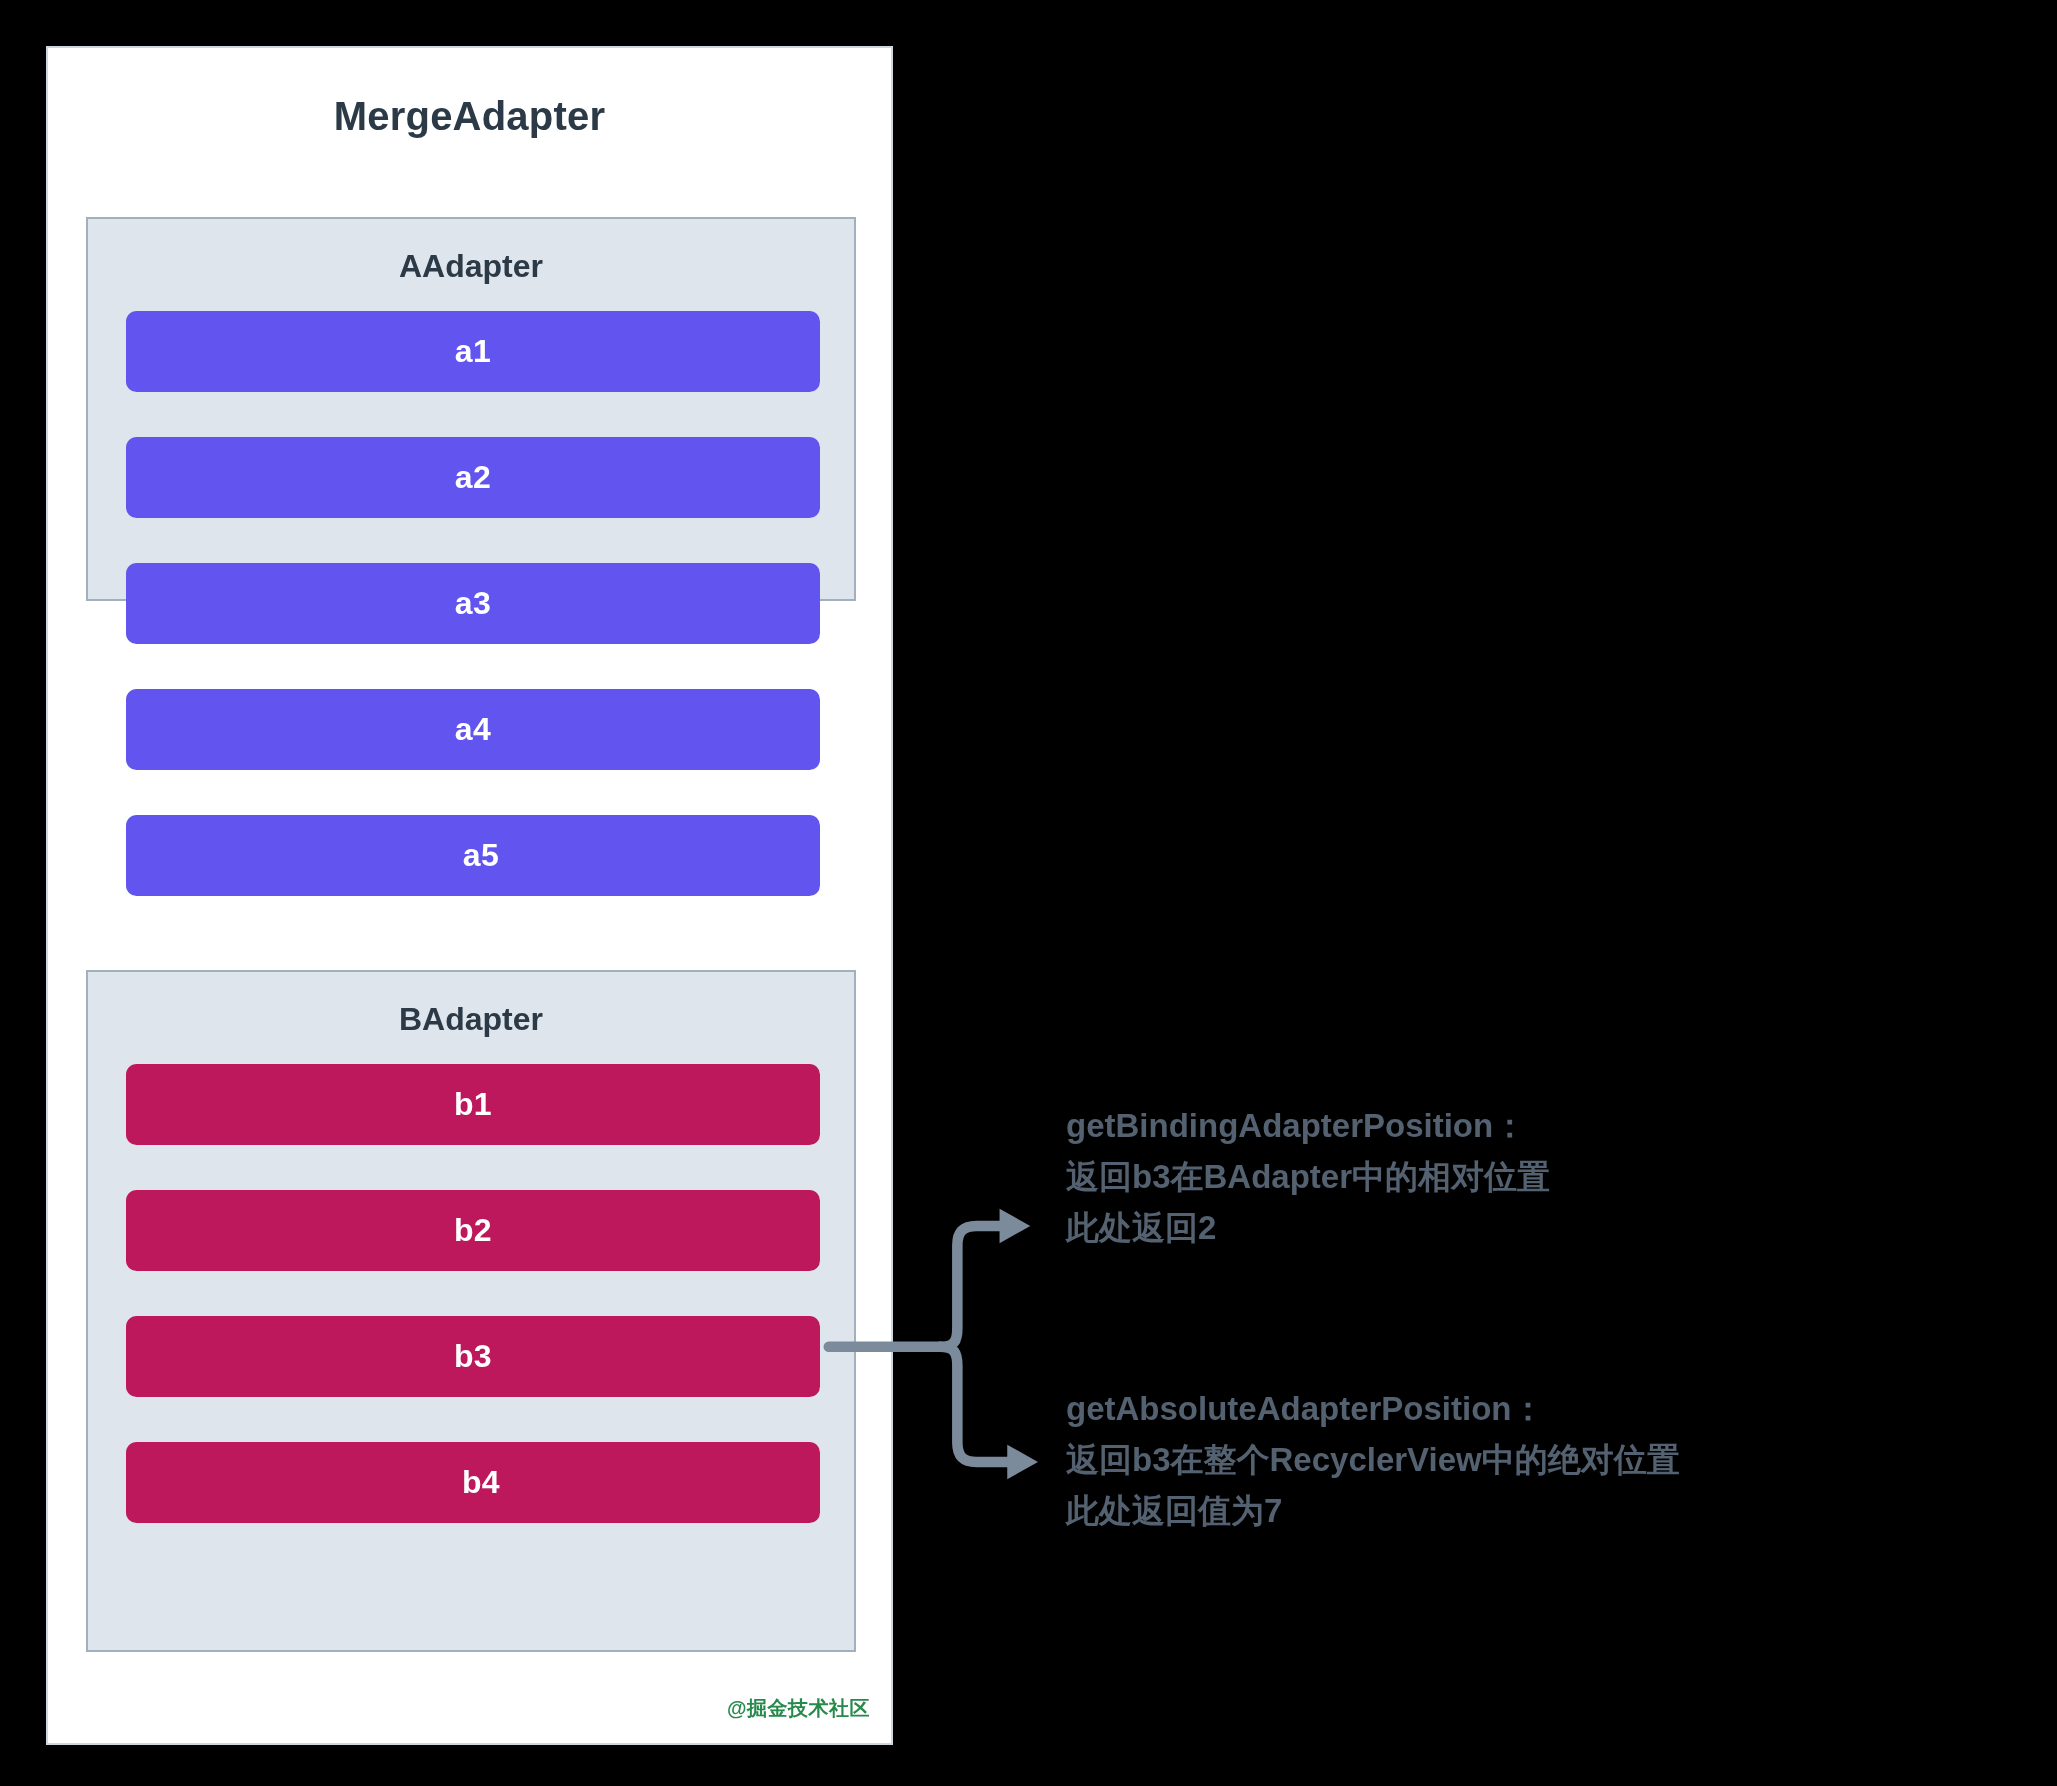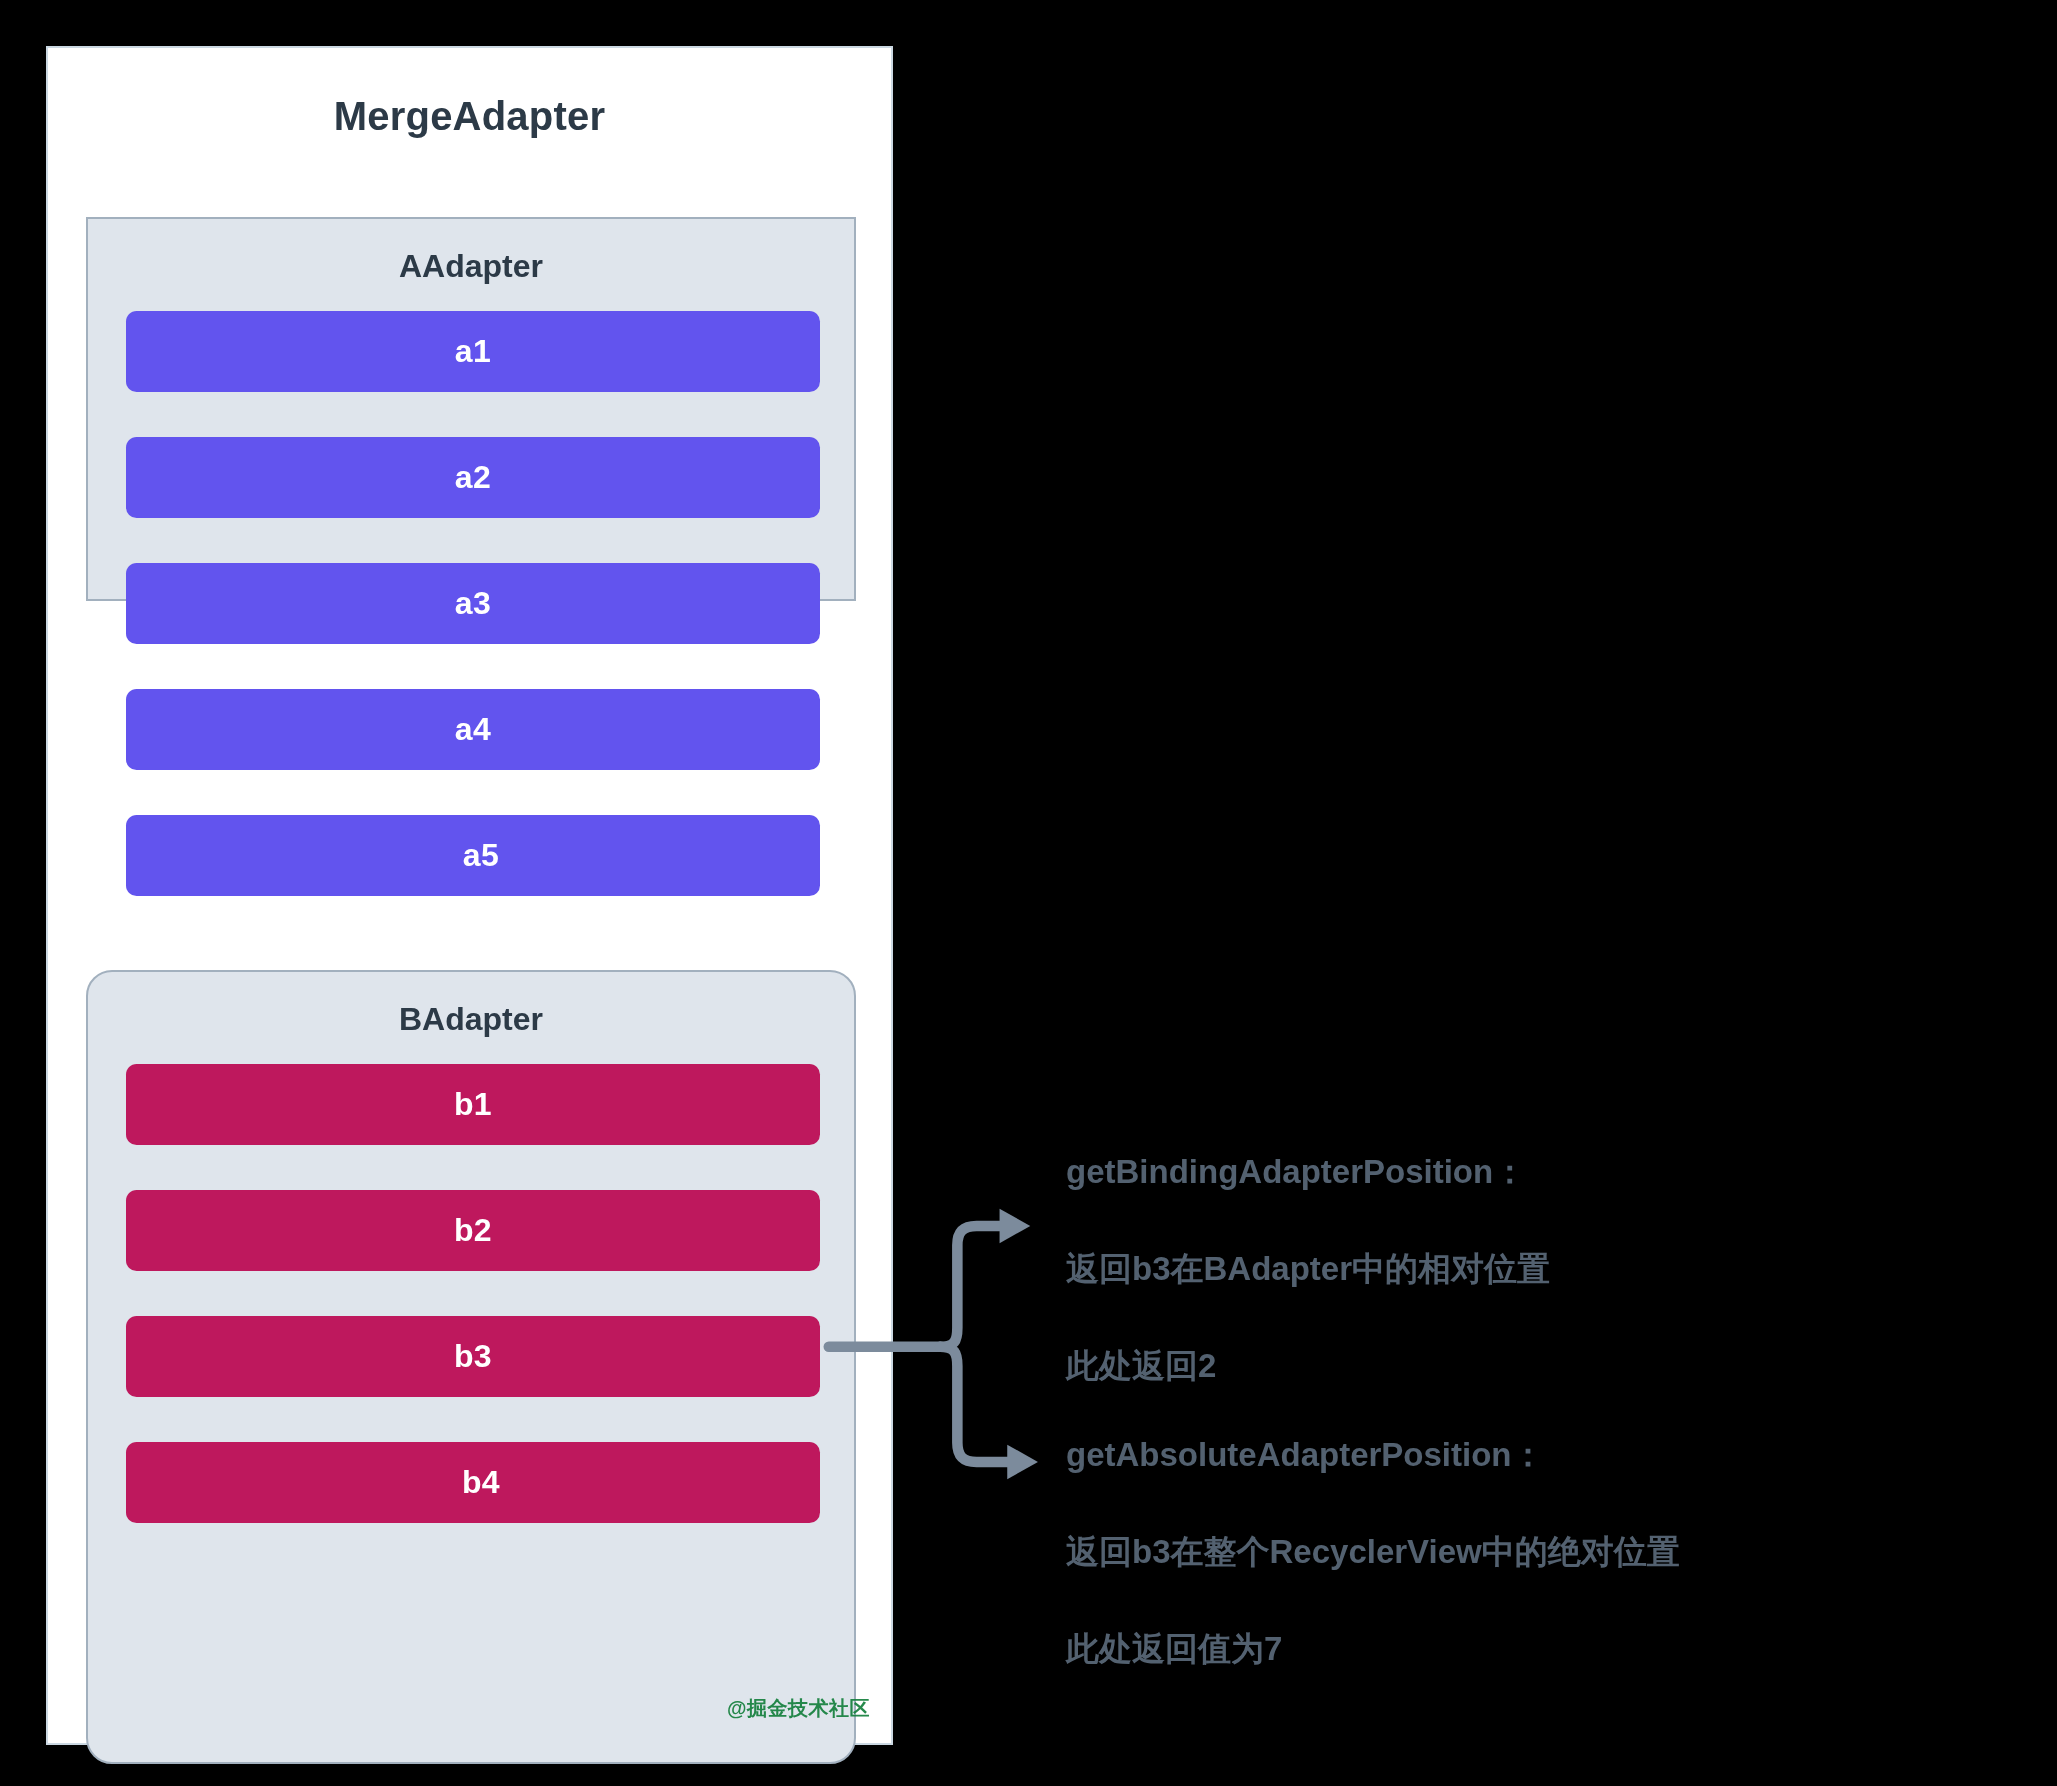--- a/index.html
+++ b/index.html
@@ -45,21 +45,21 @@
   
   .adapter-panel {
     position: absolute;
     left: 38px;
     width: 770px;
     background: #DFE5EC;
     border: 2.9px solid #A2B0BE;
   }
 
   #panel-a { top: 169px;  height: 384px; }
-  #panel-b { top: 922px;  height: 794px; border-radius: 26px; }
+  #panel-b { top: 922px;  height: 682px; }
 
   .adapter-title {
     position: absolute;
     left: 0;
     top: 29px;
     width: 100%;
     text-align: center;
     font-size: 32px;
     font-weight: 700;
     color: #2C3A47;
@@ -106,21 +106,21 @@
     left: 1066px;
     color: #536170;
     font-size: 33px;
     font-weight: 700;
     line-height: 51px;
     white-space: nowrap;
   }
   #anno-binding  { top: 1100px; }
   #anno-absolute { top: 1383px; }
 
-  .anno-line { display: block; margin-top: 46px; }
+  .anno-line { display: block; }
 
   
   #watermark {
     position: absolute;
     right: 21px;
     bottom: 21px;
     font-size: 20px;
     font-weight: 700;
     color: #15803d;
     opacity: 0.92;

